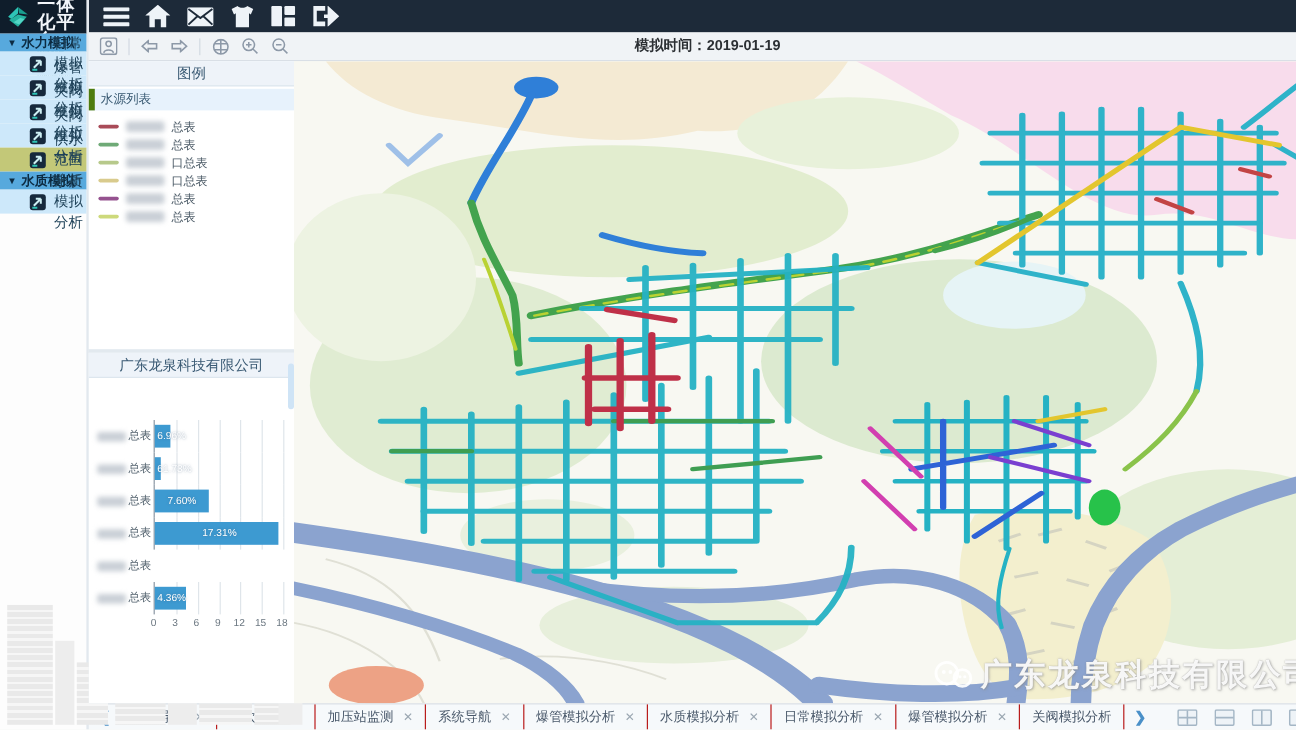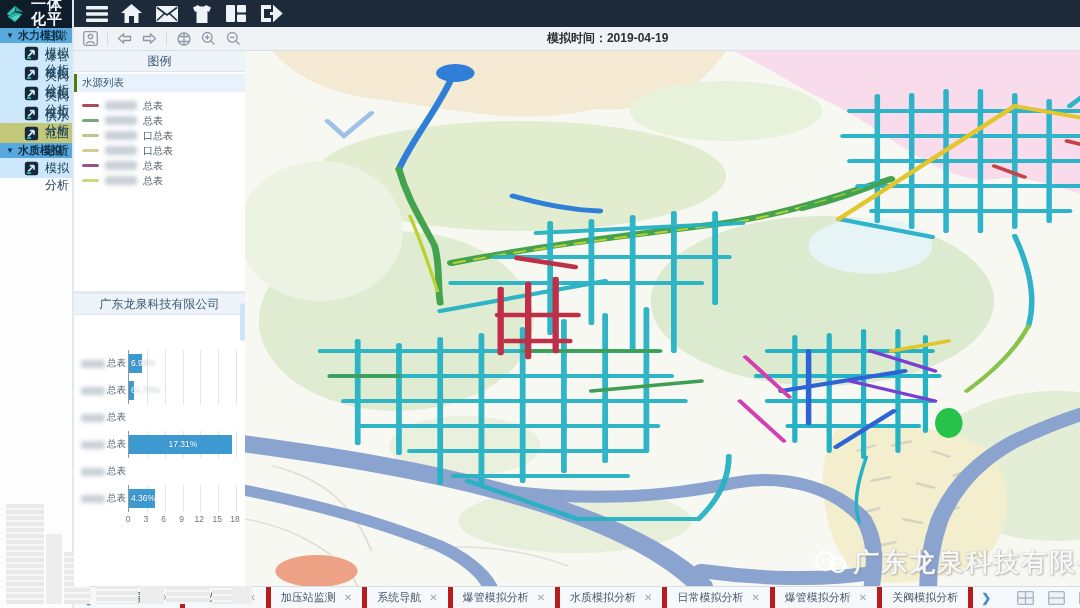--- a/index.html
+++ b/index.html
@@ -32,21 +32,21 @@
   .mt-sep { width:1px; height:14px; background:#d3dae1; }
   .sim-time { position:absolute; left:50%; transform:translateX(-50%); font-size:12px; font-weight:bold; color:#2b2f33; }
 
   .content { flex:1; display:flex; min-height:0; position:relative; }
 
   
   .panels { width:171px; flex:none; display:flex; flex-direction:column; gap:3px; background:#e2e9ef; position:relative; }
   .panel { background:#fff; }
   .panel-header { height:21px; background:#eef3f9; border-bottom:1px solid #dde6ee; color:#3a5a74; font-size:12px; display:flex; align-items:center; justify-content:center; }
   .legend-panel { height:240px; }
-  .legend-section { height:18px; background:#e7f2fc; border-left:3px solid #4d7c0f; display:flex; align-items:center; padding-left:5px; color:#35566f; font-size:10.5px; margin:2px 0 4px 0; }
+  .legend-section { height:18px; background:#e7f2fc; border-left:5px solid #4d7c0f; display:flex; align-items:center; padding-left:5px; color:#35566f; font-size:10.5px; margin:2px 0 4px 0; }
   .legend-list { padding:2px 0 0 8px; }
   .legend-row { display:flex; align-items:center; height:15px; gap:6px; }
   .legend-swatch { width:17px; height:3px; border-radius:2px; flex:none; }
   .blur-name { width:32px; height:9px; background:#c9cfd6; border-radius:2px; filter:blur(2px); flex:none; }
   .legend-suffix { font-size:10px; color:#4b5a66; }
   .chart-panel { flex:1; position:relative; }
   .chart-wrap { position:absolute; left:0; top:56px; width:171px; }
   .chart-row { display:flex; align-items:center; height:27px; }
   .chart-label { width:54px; display:flex; align-items:center; justify-content:flex-end; gap:2px; padding-right:2px; }
   .chart-label .blur-name { width:24px; height:8px; }
@@ -61,21 +61,21 @@
 
   
   .map { flex:1; position:relative; overflow:hidden; background:#f8f8f3; }
   .map svg.mapcanvas { position:absolute; inset:0; width:100%; height:100%; }
   .watermark { position:absolute; right:8px; bottom:6px; display:flex; align-items:center; gap:4px; z-index:5; pointer-events:none; }
   .wm-text { font-size:26px; letter-spacing:2px; color:rgba(255,255,255,.92); text-shadow:0 0 1px rgba(130,130,130,.8), 1px 1px 2px rgba(140,140,140,.55); font-weight:bold; }
 
   
   .tabbar { height:22px; background:#f6f9fb; border-top:1px solid #d6dde4; display:flex; align-items:center; flex:none; font-size:11px; color:#49586a; }
   .tab-chevron { color:#4a90c8; font-size:12px; font-weight:bold; padding:0 8px; cursor:pointer; }
-  .tab { display:flex; align-items:center; gap:8px; padding:0 10px; height:100%; border-right:5px solid #b91c1c; cursor:pointer; white-space:nowrap; }
+  .tab { display:flex; align-items:center; gap:8px; padding:0 10px; height:100%; border-right:1px solid #b91c1c; cursor:pointer; white-space:nowrap; }
   .tab .x { color:#9aa6b1; font-size:10px; cursor:pointer; }
   .layout-icons { display:flex; align-items:center; gap:14px; padding:0 14px; margin-left:4px; }
   .layout-icons svg { cursor:pointer; }
 </style>
 </head>
 <body>
 
 <div class="app">
 
   <aside class="sidebar">
@@ -238,21 +238,21 @@
             <path d="M9.8 9.8 L13.5 13.5 M4 6.3 H8.6 M6.3 4 V8.6"></path>
           </svg>
       </span>
       <span class="mt-icon">
         <svg width="15" height="15" viewBox="0 0 15 15" fill="none" stroke="#8d99a8" stroke-width="1.3">
             <circle cx="6.3" cy="6.3" r="4.8"></circle>
             <path d="M9.8 9.8 L13.5 13.5 M4 6.3 H8.6"></path>
           </svg>
       </span>
       <span class="sim-time">
-        <span>模拟时间：</span><span>2019-04-19</span>
+        <span>模拟时间：</span><span>2019-01-19</span>
       </span>
     </div>
 
     <div class="content">
 
       <div class="panels">
         <section class="panel legend-panel">
           <div class="panel-header">图例</div>
           <div class="legend-section">水源列表</div>
           <div class="legend-list" id="legend-list">
@@ -320,20 +320,30 @@
                   <span class="gridline" style="left: 89.1667px;"></span>
                   <span class="gridline" style="left: 107px;"></span>
                   <span class="bar" style="left: 0px; width: 5.11222px; background: rgb(61, 154, 209);"></span>
                   <span class="bar-val" style="left: 2px;">61.73%</span>
                 </div>
               </div>
               <div class="chart-row">
                 <div class="chart-label">
                   <span class="blur-name"></span>
                   <span class="cat">总表</span>
+                </div>
+                <div class="chart-plot">
+                  <span class="gridline" style="left: 17.8333px;"></span>
+                  <span class="gridline" style="left: 35.6667px;"></span>
+                  <span class="gridline" style="left: 53.5px;"></span>
+                  <span class="gridline" style="left: 71.3333px;"></span>
+                  <span class="gridline" style="left: 89.1667px;"></span>
+                  <span class="gridline" style="left: 107px;"></span>
+                  <span class="bar" style="left: 0px; width: 45.1778px; background: rgb(61, 154, 209);"></span>
+                  <span class="bar-val" style="left: 10.5889px;">7.60%</span>
                 </div>
               </div>
               <div class="chart-row">
                 <div class="chart-label">
                   <span class="blur-name"></span>
                   <span class="cat">总表</span>
                 </div>
                 <div class="chart-plot">
                   <span class="gridline" style="left: 17.8333px;"></span>
                   <span class="gridline" style="left: 35.6667px;"></span>

